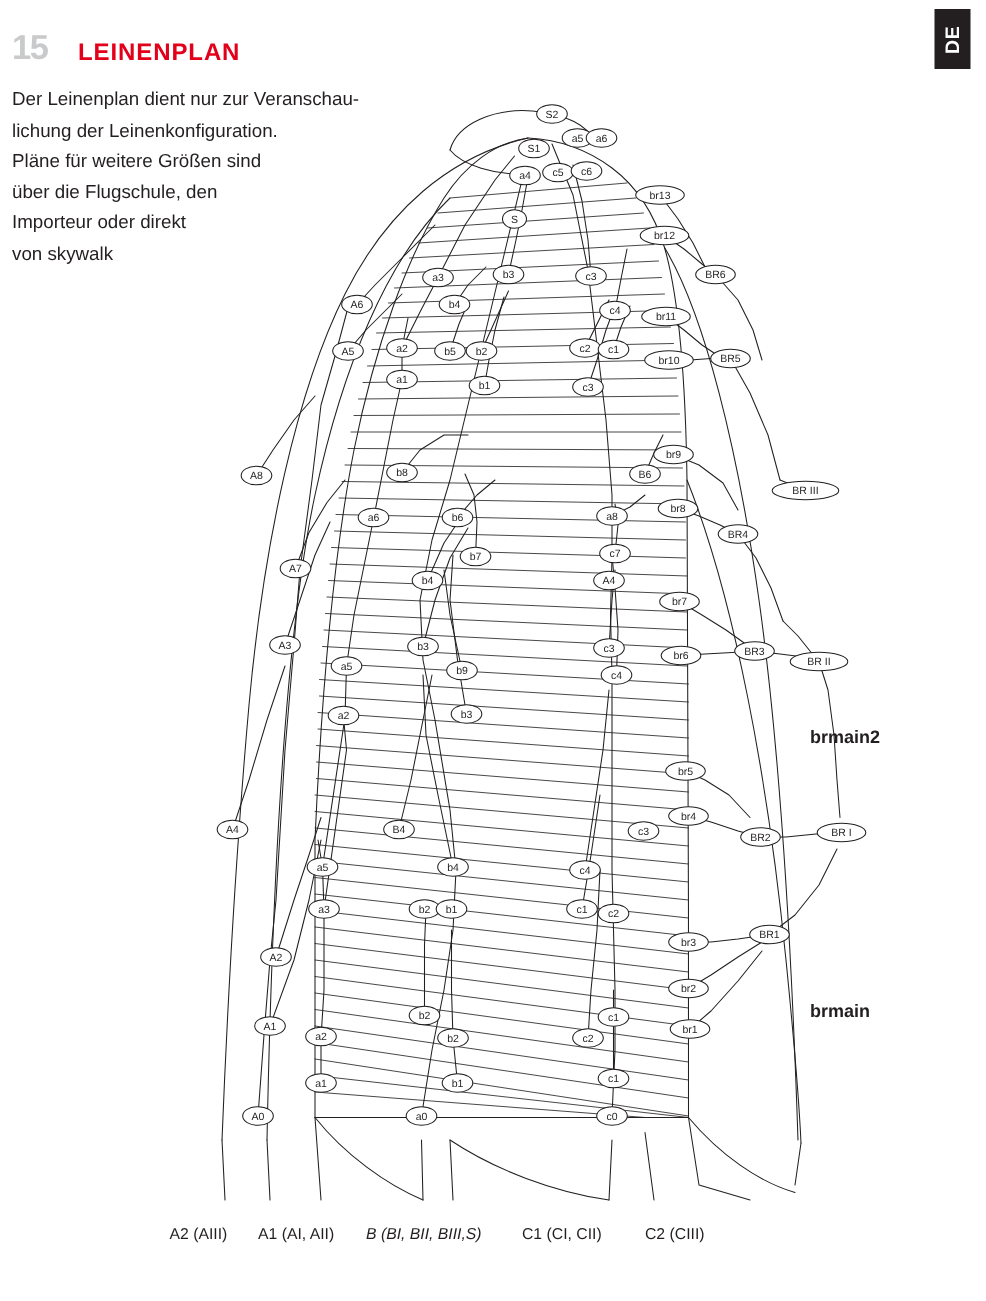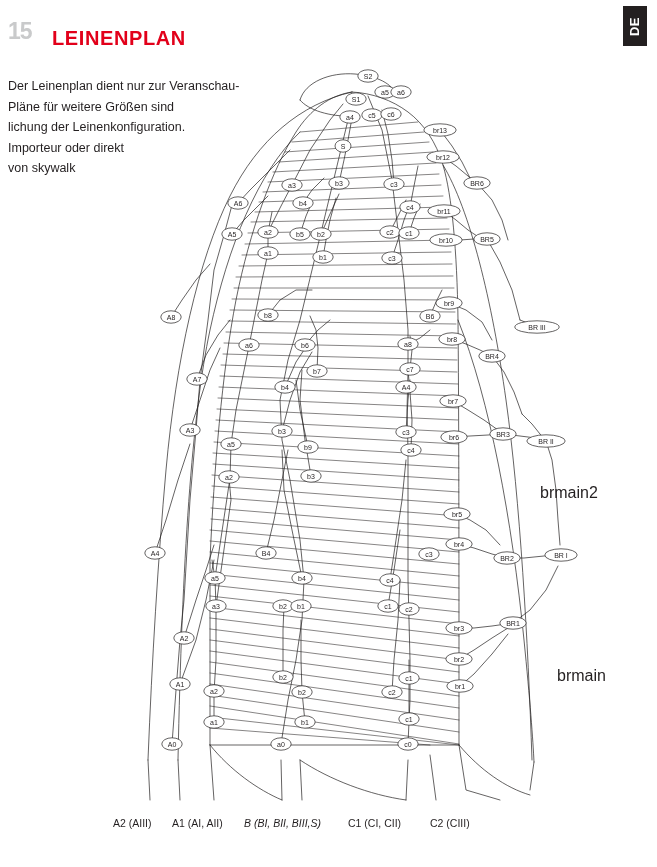--- a/index.html
+++ b/index.html
@@ -48,35 +48,34 @@
     font-size: 23px;
     font-weight: bold;
     color: #c9cacb;
     letter-spacing: -1px;
     font-family: "Liberation Sans", sans-serif;
   }
   .page-title {
     position: absolute;
     left: 52px;
     top: 27px;
-    font-size: 20px;
+    font-size: 16px;
     font-weight: bold;
     color: #e2001a;
     letter-spacing: 0.6px;
   }
   
   .intro {
     position: absolute;
     left: 8px;
     top: 56px;
     width: 240px;
     font-size: 12.5px;
     line-height: 20.5px;
     color: #231f20;
-    margin-top: 20px;
   }
   .intro div { white-space: nowrap; }
   
   #diagram {
     position: absolute;
     left: 0;
     top: 0;
     width: 657px;
     height: 867px;
   }
@@ -89,41 +88,43 @@
     height: 20px;
     font-size: 10.5px;
     color: #231f20;
   }
   .bottom-labels span {
     position: absolute;
     white-space: nowrap;
   }
   .riser-label {
     position: absolute;
-    font-size: 16px;
+    font-size: 12px;
     color: #231f20;
     white-space: nowrap;
+    font-weight: bold;
   }
 </style>
 </head>
 <body>
 
 <div id="page">
 
   <div class="lang-tab">
     <span>DE</span>
   </div>
 
   <div class="page-number">15</div>
   <div class="page-title">LEINENPLAN</div>
 
   <div class="intro">
     <div>Der Leinenplan dient nur zur Veranschau-</div>
+    <div>lichung der Leinenkonfiguration.</div>
     <div>Pläne für weitere Größen sind</div>
-    <div>lichung der Leinenkonfiguration.</div>
+    <div>über die Flugschule, den</div>
     <div>Importeur oder direkt</div>
     <div>von skywalk</div>
   </div>
 
   <svg id="diagram" viewBox="0 0 657 867">
     <g fill="none" stroke="#231f20" stroke-width="0.7" stroke-linejoin="round" stroke-linecap="round">
 
       <path d="M352 92 C 330 95 310 110 296 132 C 272 170 250 230 236 300 C 222 372 214 470 210 560 L 210 745"></path>
       <path d="M352 92 C 372 93 392 100 408 112 C 424 124 436 142 443 165 C 452 196 457 250 458 320 C 459 420 459 600 459 745"></path>
       <path d="M210 745 L 459 745"></path>
@@ -643,21 +644,21 @@
           <text x="281" y="746.6" text-anchor="middle" font-size="7" font-family="&quot;Liberation Sans&quot;, sans-serif" fill="#231f20">a0</text>
         </g>
         <g>
           <ellipse cx="408" cy="744" rx="10.2" ry="6.2" fill="#ffffff" stroke="#231f20" stroke-width="0.7"></ellipse>
           <text x="408" y="746.6" text-anchor="middle" font-size="7" font-family="&quot;Liberation Sans&quot;, sans-serif" fill="#231f20">c0</text>
         </g>
       </g>
   </svg>
 
   <div class="riser-label" style="left:540px; top:484px;">brmain2</div>
-  <div class="riser-label" style="left:540px; top:667px;margin-left:17px;">brmain</div>
+  <div class="riser-label" style="left:540px; top:667px;">brmain</div>
 
   <div class="bottom-labels">
     <span style="left:113px;">A2 (AIII)</span>
     <span style="left:172px;">A1 (AI, AII)</span>
     <span style="left:244px;font-style:italic;">B (BI, BII, BIII,S)</span>
     <span style="left:348px;">C1 (CI, CII)</span>
     <span style="left:430px;">C2 (CIII)</span>
   </div>
 
 </div>

